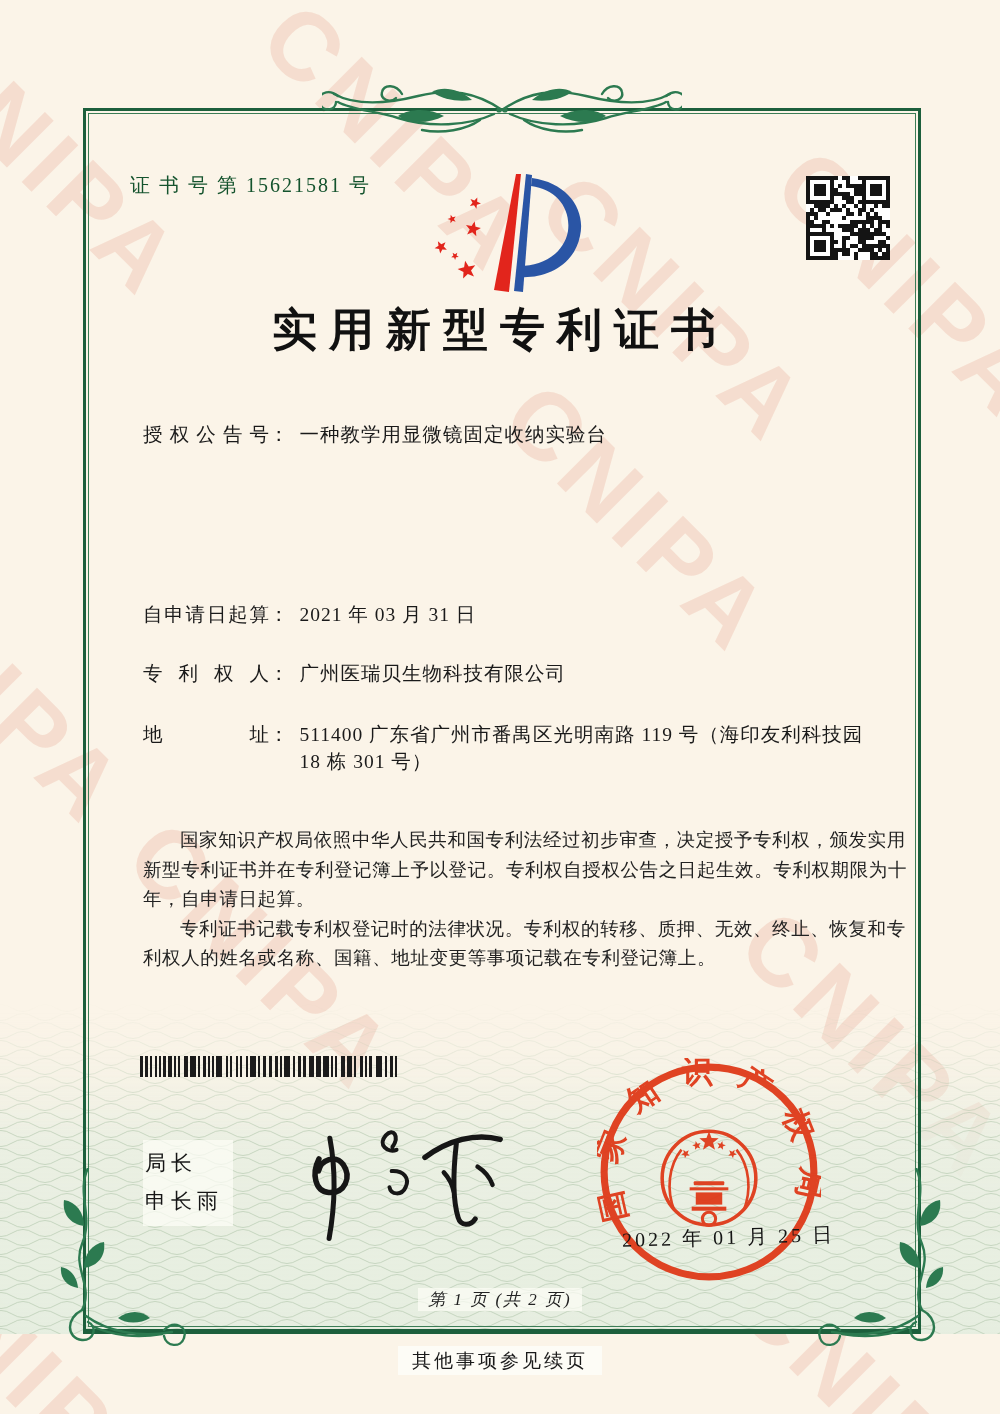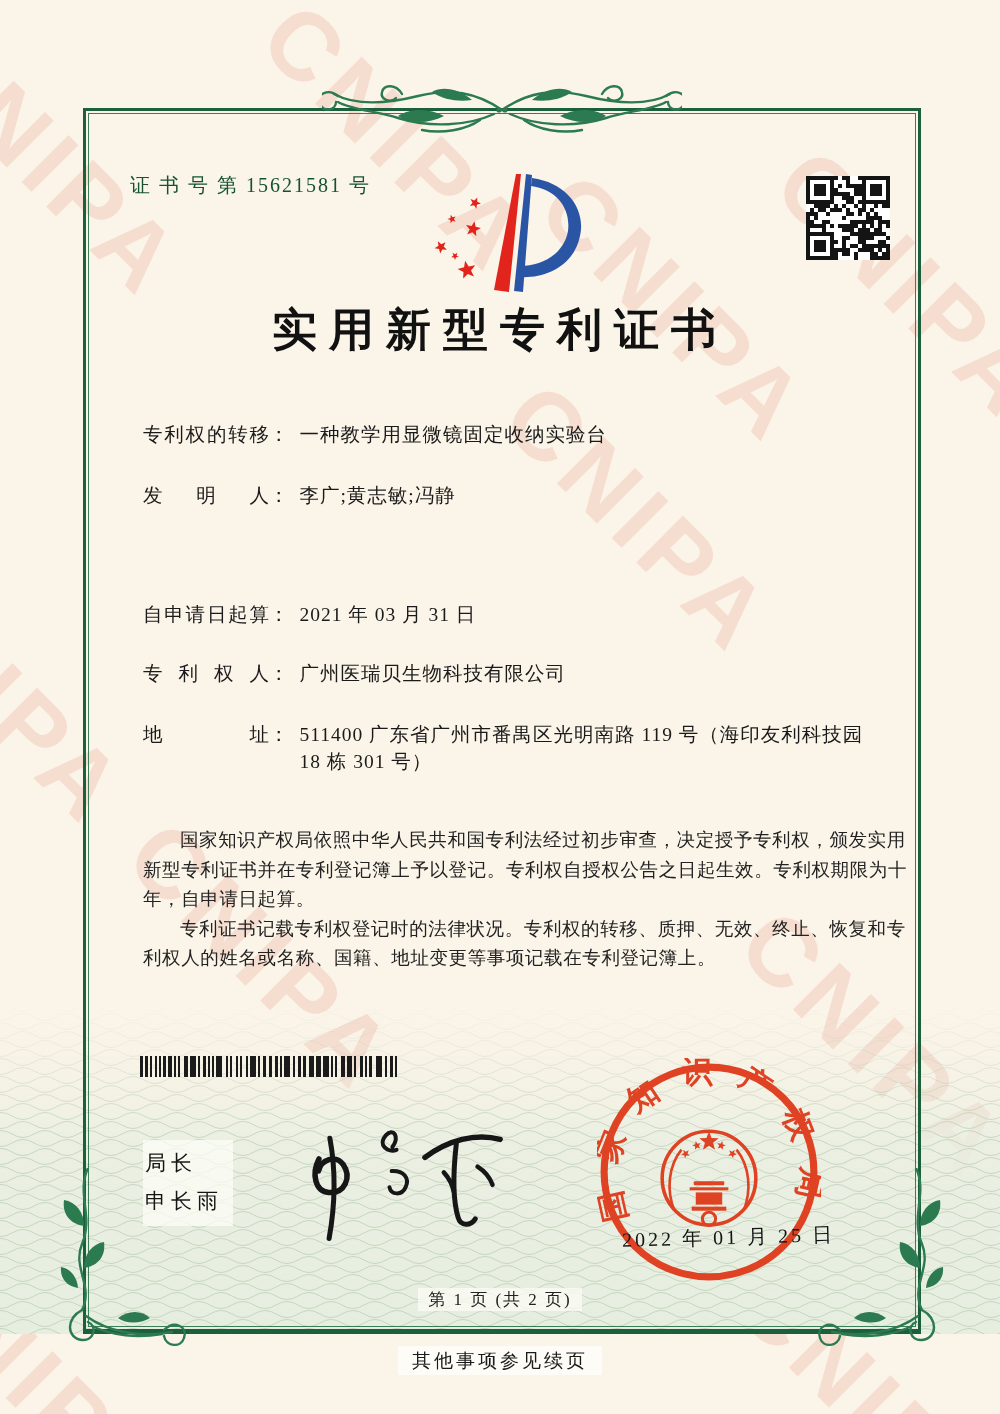--- a/index.html
+++ b/index.html
@@ -65,21 +65,21 @@
   .seal{position:absolute;left:597px;top:1058px;width:224px;height:224px;z-index:7;opacity:.93;}
   .seal .ring{fill:none;stroke:#df3615;stroke-width:7;}
   .seal text{fill:#df3615;font-weight:700;font-size:30px;letter-spacing:23px;
              font-family:"Liberation Serif","DejaVu Serif",serif;}
   .seal .emb{fill:#df3615;}
   .seal .embs{fill:none;stroke:#df3615;}
   .seal-date{position:absolute;left:622px;top:1224px;z-index:8;font-size:20px;letter-spacing:3px;
              color:#141414;transform:rotate(-1.5deg);}
 
   .page-num{position:absolute;left:0;top:1288px;width:100%;text-align:center;font-size:17px;
-            letter-spacing:2px;z-index:6;color:#222;}
+            letter-spacing:2px;z-index:6;color:#222;font-style:italic;}
   .page-num span{background:rgba(253,253,247,.7);padding:2px 10px;}
   .note{position:absolute;left:0;top:1348px;width:100%;text-align:center;font-size:19px;
         letter-spacing:3px;z-index:6;color:#1a1a1a;}
   .note span{background:#fdfcf6;padding:4px 14px;}
 </style>
 </head>
 <body>
 
 <div class="page">
 
@@ -448,26 +448,22 @@
         <i style="left:64px;top:80px"></i>
         <i style="left:68px;top:80px"></i>
         <i style="left:72px;top:80px"></i>
         <i style="left:76px;top:80px"></i>
         <i style="left:80px;top:80px"></i>
       </div>
 
     <div class="title">实用新型专利证书</div>
 
     <div class="row" style="top:421px">
-      <span class="flabel">专利权的转移</span><span class="colon">：</span>
+      <span class="flabel">授权公告号</span><span class="colon">：</span>
       <span class="fvalue">一种教学用显微镜固定收纳实验台</span>
-    </div>
-    <div class="row" style="top:482px">
-      <span class="flabel">发明人</span><span class="colon">：</span>
-      <span class="fvalue">李广;黄志敏;冯静</span>
     </div>
     <div class="row" style="top:601px">
       <span class="flabel">自申请日起算</span><span class="colon">：</span>
       <span class="fvalue">2021 年 03 月 31 日</span>
     </div>
     <div class="row" style="top:660px">
       <span class="flabel">专利权人</span><span class="colon">：</span>
       <span class="fvalue">广州医瑞贝生物科技有限公司</span>
     </div>
     <div class="row addr" style="top:721px">

